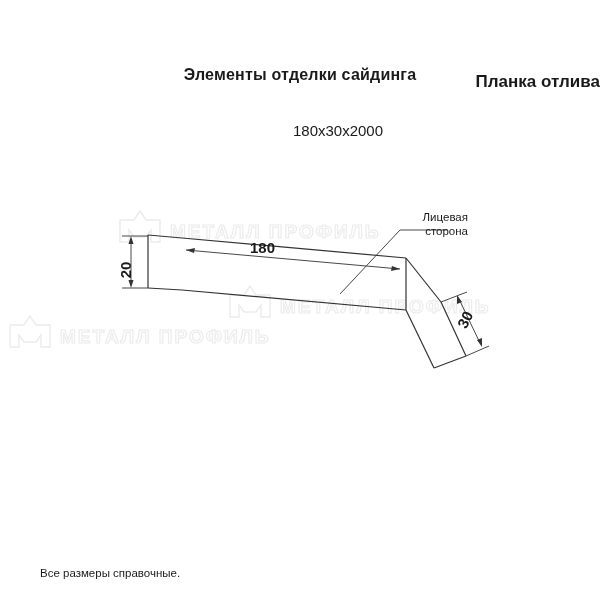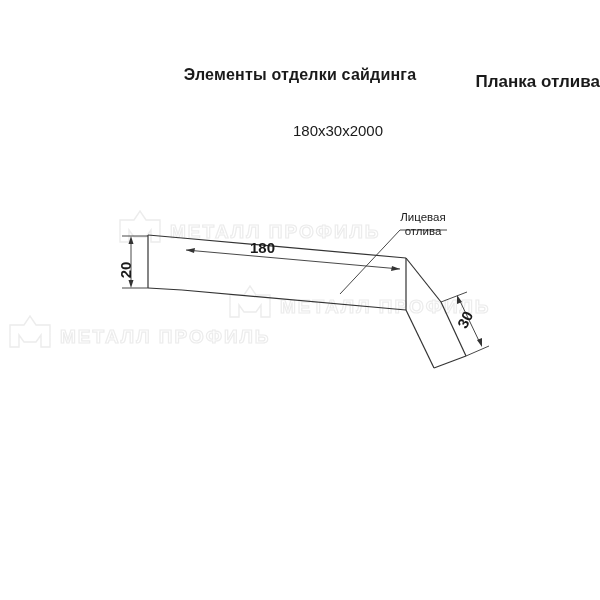--- a/index.html
+++ b/index.html
@@ -66,21 +66,21 @@
   }
   .footer-line {
     font-size: 11.5px;
     color: #1a1a1a;
     line-height: 17px;
   }
   .label-face {
     position: absolute;
     font-size: 11.5px;
     line-height: 14px;
-    text-align: center;
+    text-align: right;
     color: #1a1a1a;
   }
   .dim-text {
     font-size: 15px;
     font-weight: bold;
     fill: #1a1a1a;
     font-family: "Liberation Sans", sans-serif;
   }
   .wm-text {
     font-family: "Liberation Sans", sans-serif;
@@ -160,20 +160,21 @@
       </g>
       <text class="dim-text" x="470" y="172" transform="rotate(-64,470,172)" text-anchor="middle">30</text>
 
       <g stroke="#333333" stroke-width="0.9" fill="none">
         <path d="M340,144 L400,80 L447,80"></path>
       </g>
     </svg>
 
     <div class="label-face" style="left:378px; top:60px; width:90px;">
       <div>Лицевая</div>
-      <div>отлива</div>
+      <div>сторона</div>
     </div>
   </div>
 
   <div class="footer">
+    <div class="footer-line">Все размеры справочные.</div>
   </div>
 
 </div>
 
 </body></html>

